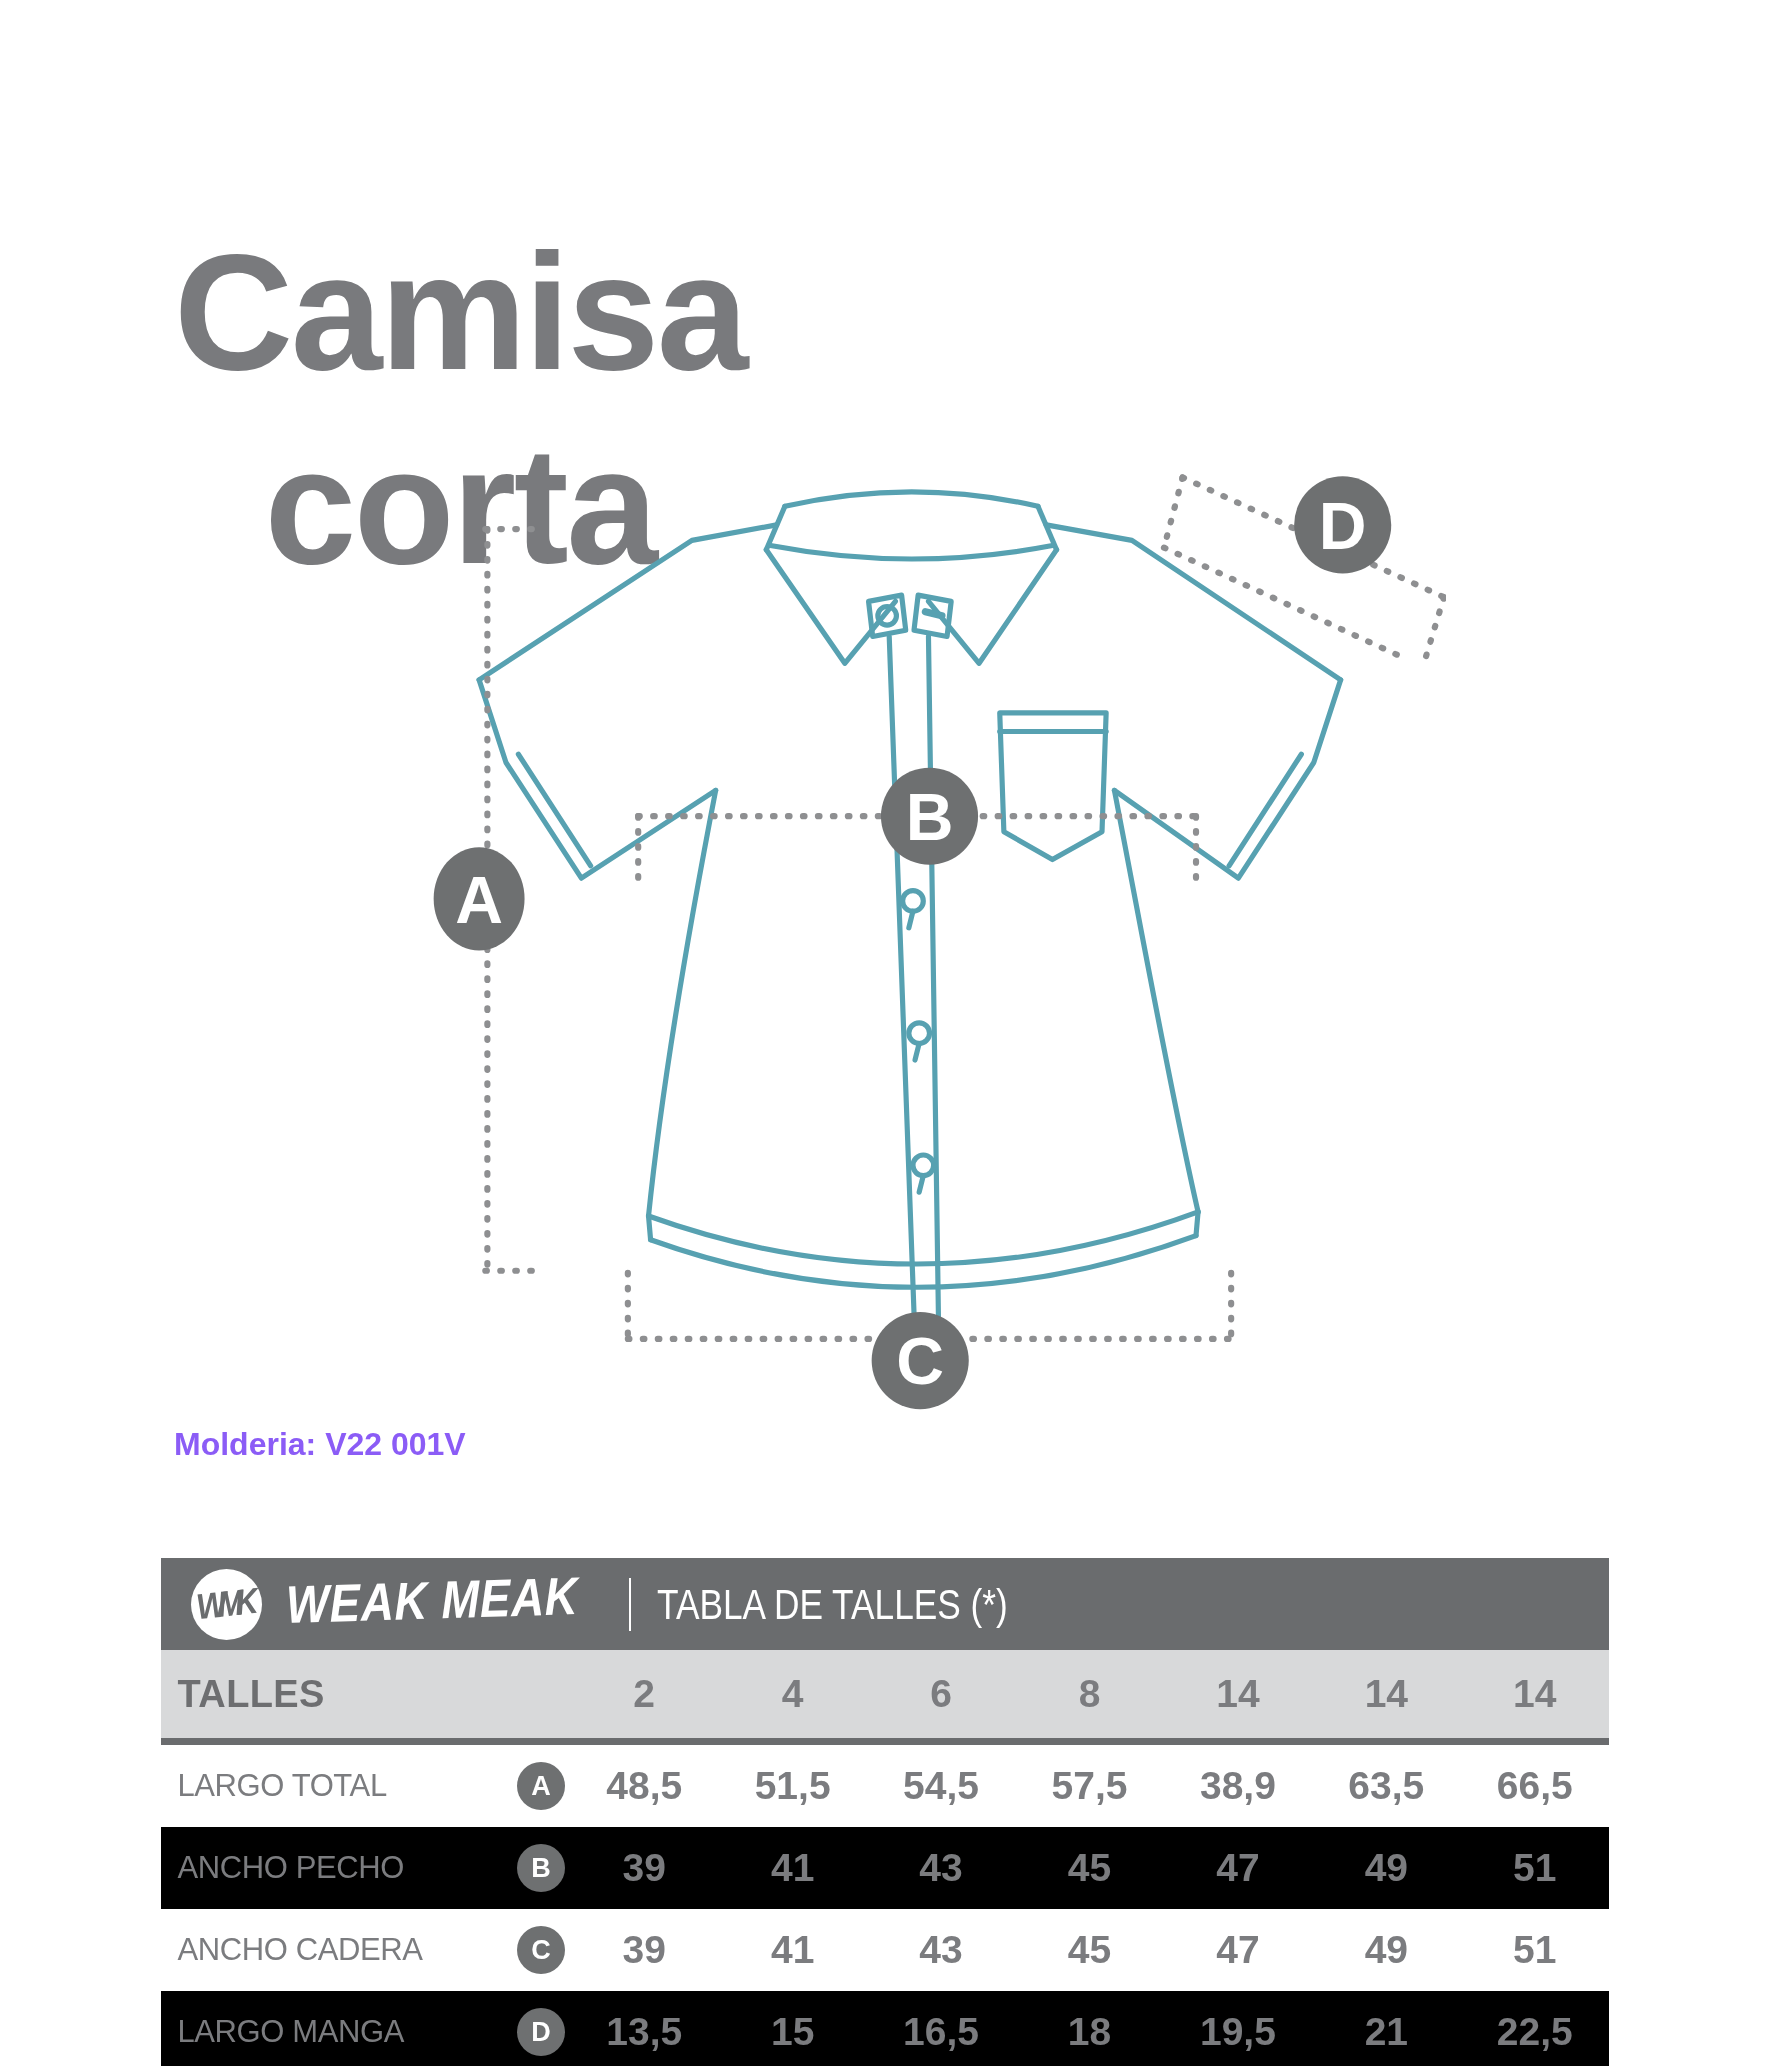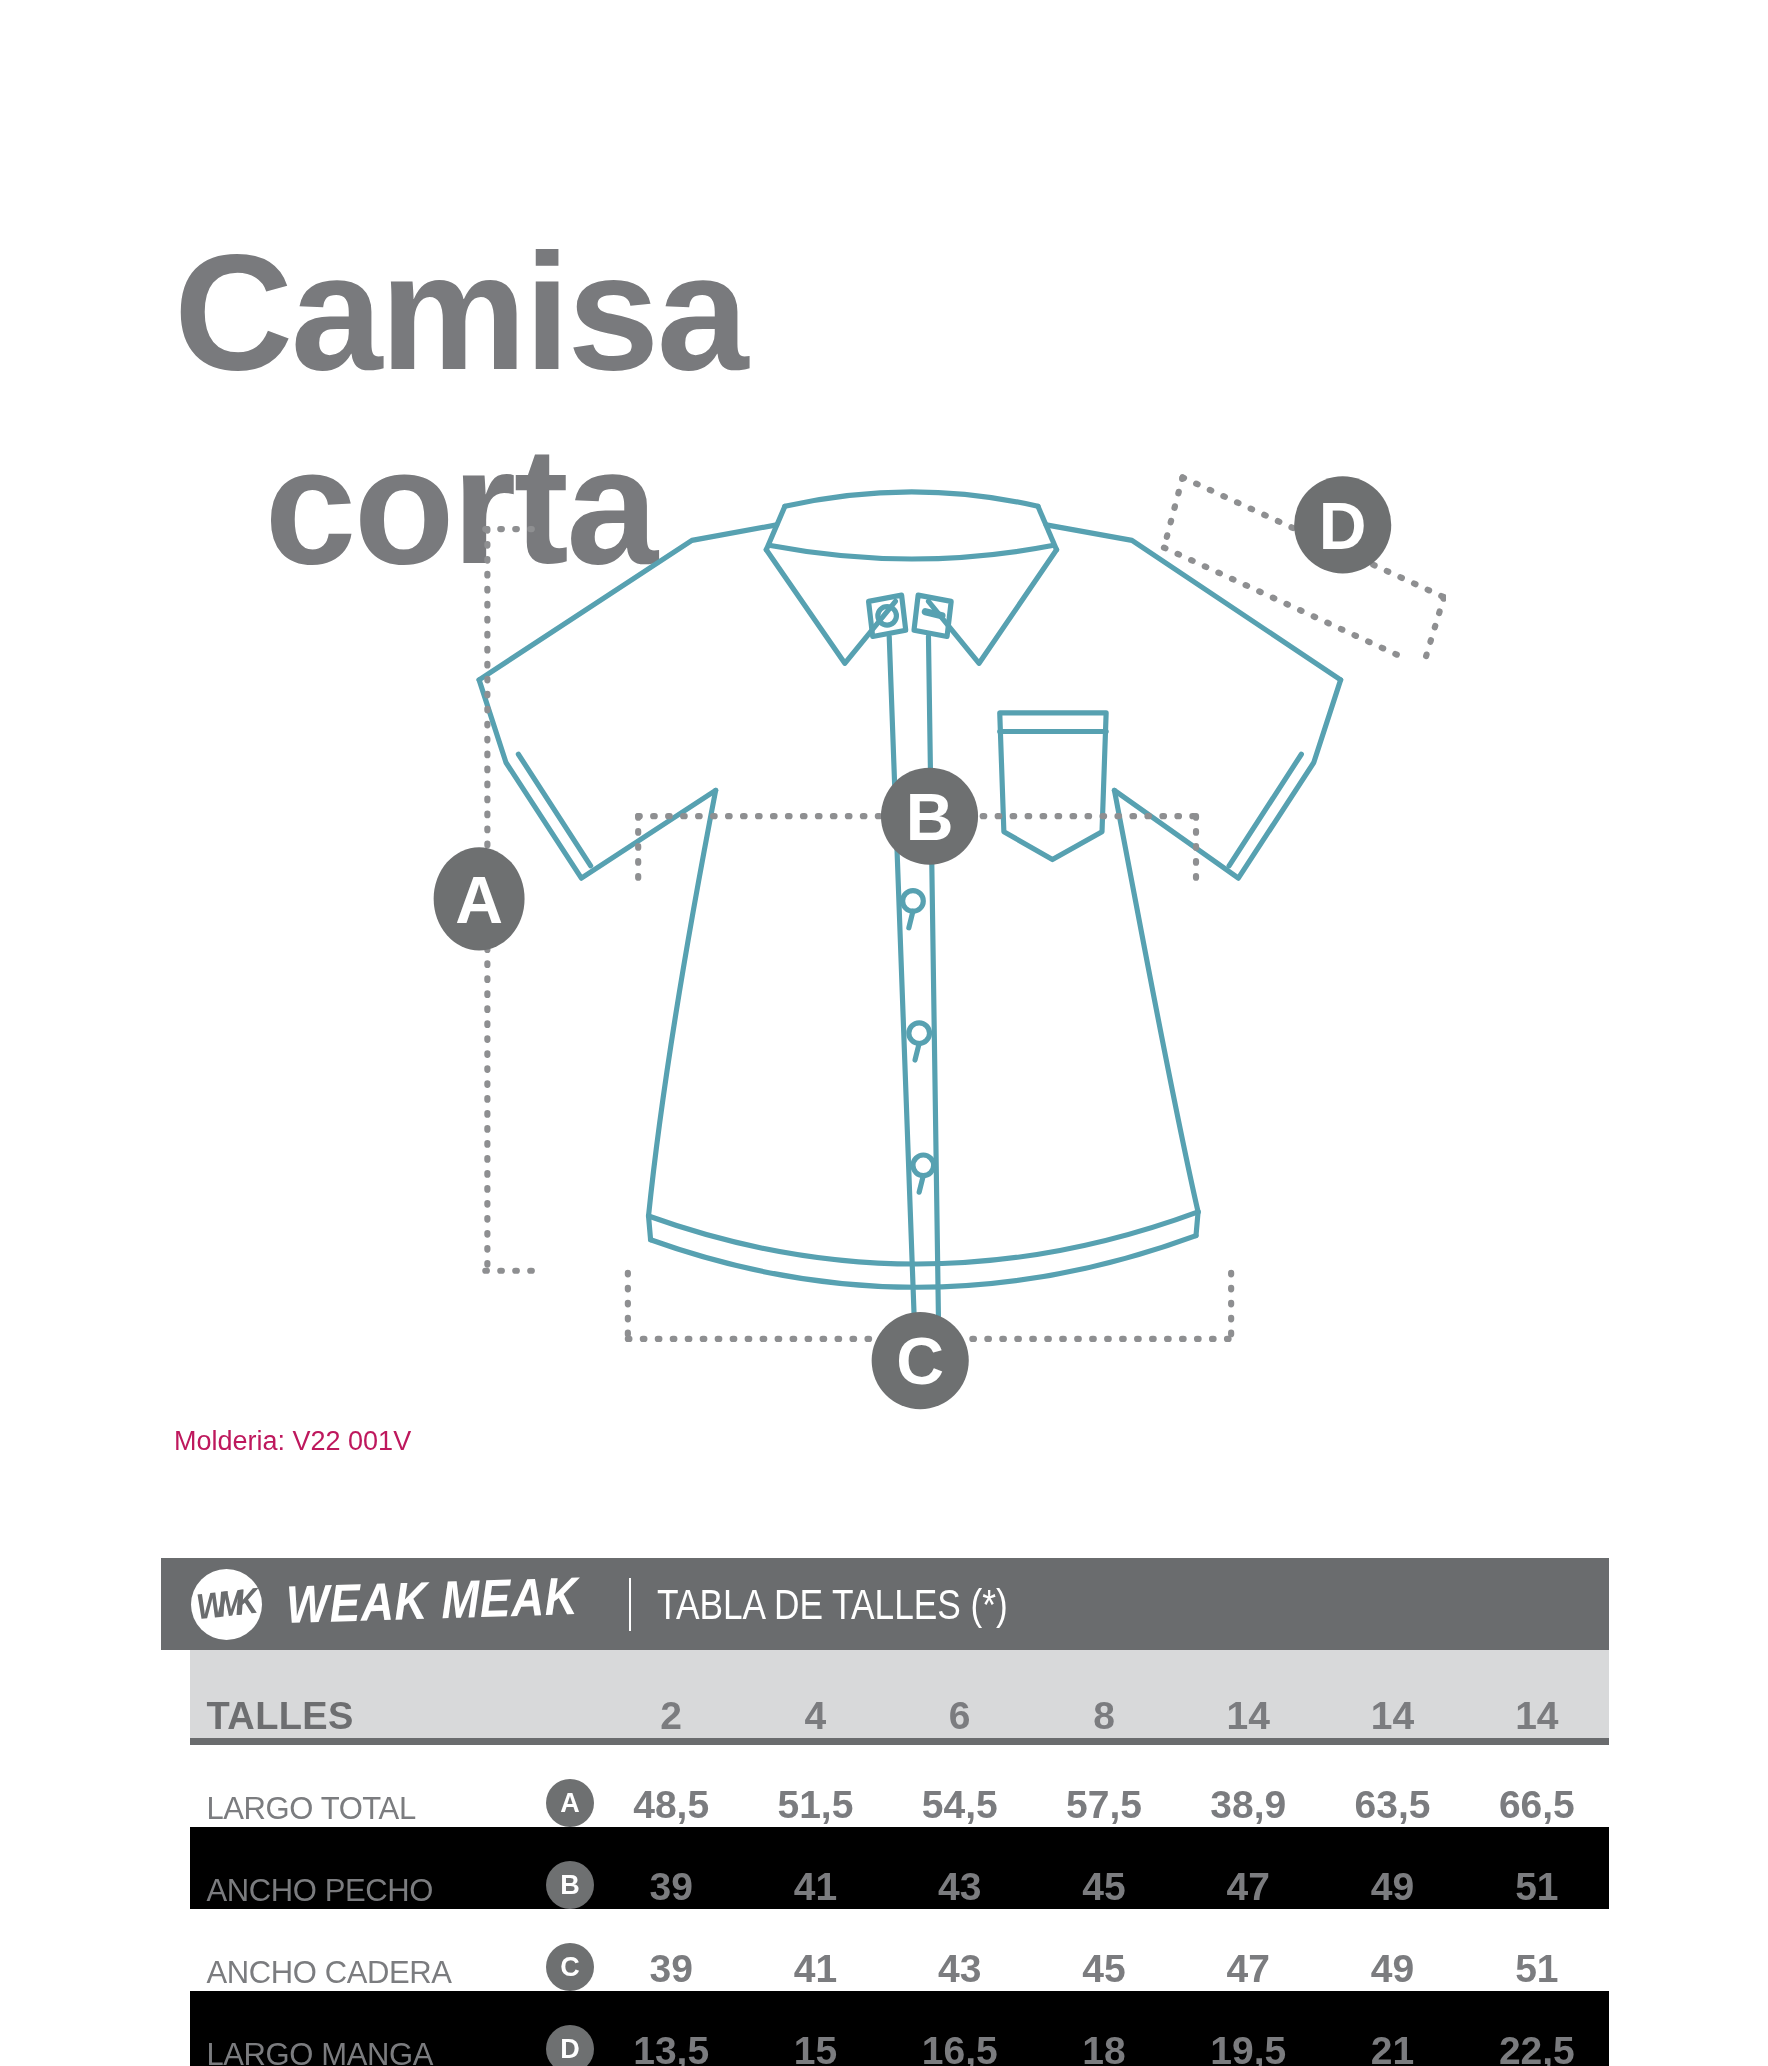--- a/index.html
+++ b/index.html
@@ -1,35 +1,35 @@
 <!DOCTYPE html>
 <html style="font-size:6.6px"><head>
 <meta charset="utf-8">
 <style>
   html,body{margin:0;padding:0;background:#ffffff;}
   .page{position:relative;width:1769px;height:2412px;background:#ffffff;
         font-family:"Liberation Sans",sans-serif;overflow:hidden;}
   .abs{position:absolute;}
   .title{left:174px;top:215px;font-size:165px;line-height:194px;font-weight:bold;
          color:#797a7d;letter-spacing:-2.5px;white-space:pre-line;text-align:center;}
-  .molderia{left:174px;top:1426px;font-size:27px;font-weight:normal;color:#be185d;}
+  .molderia{left:174px;top:1426px;font-size:32px;font-weight:bold;color:#8b5cf6;}
   
   .tablewrap{left:161px;top:1558px;width:1448px;}
   .brandbar{height:92px;background:#6a6c6e;display:flex;align-items:center;}
   .logo-circle{width:71px;height:71px;border-radius:50%;background:#ffffff;
                margin-left:30px;display:flex;align-items:center;justify-content:center;overflow:hidden;}
   .monogram{font-size:36px;font-weight:bold;font-style:italic;color:#6a6c6e;
             letter-spacing:-10.7px;transform:rotate(-6deg) scaleX(.9);padding-right:10px;}
   .brandname{color:#ffffff;font-size:53px;font-weight:bold;font-style:italic;
              margin-left:24px;letter-spacing:0.8px;transform:scaleX(.86) rotate(-1.5deg);
              transform-origin:left center;white-space:nowrap;}
   .bardivider{width:1.7px;height:53px;background:#ffffff;margin-left:3.3px;}
   .tabletitle{color:#ffffff;font-size:43px;font-weight:400;margin-left:26.4px;
               letter-spacing:0px;transform:scaleX(.82);transform-origin:left center;white-space:nowrap;}
-  .row{display:flex;align-items:flex-end;margin-left:29px;}
+  .row{display:flex;align-items:center;}
   .talles-row{height:88px;background:#d8d9da;border-bottom:7.4px solid #6a6c6e;}
   .data-row{height:82px;background:#ffffff;}
   .data-row.alt{background:#000000;}
   .data-row.last{border-bottom:7.4px solid #6a6c6e;}
   .labelcol{width:351px;padding-left:16.5px;box-sizing:border-box;flex:none;}
   .circlecol{width:58px;flex:none;display:flex;align-items:center;justify-content:center;}
   .valcol{flex:1;text-align:center;}
   .talles-label{font-size:38px;font-weight:bold;color:#6d6e70;letter-spacing:0.4px;}
   .size-head{font-size:39px;font-weight:bold;color:#7b7c7f;}
   .rowlabel{font-size:31px;font-weight:400;color:#7b7c7f;letter-spacing:-0.4px;}

